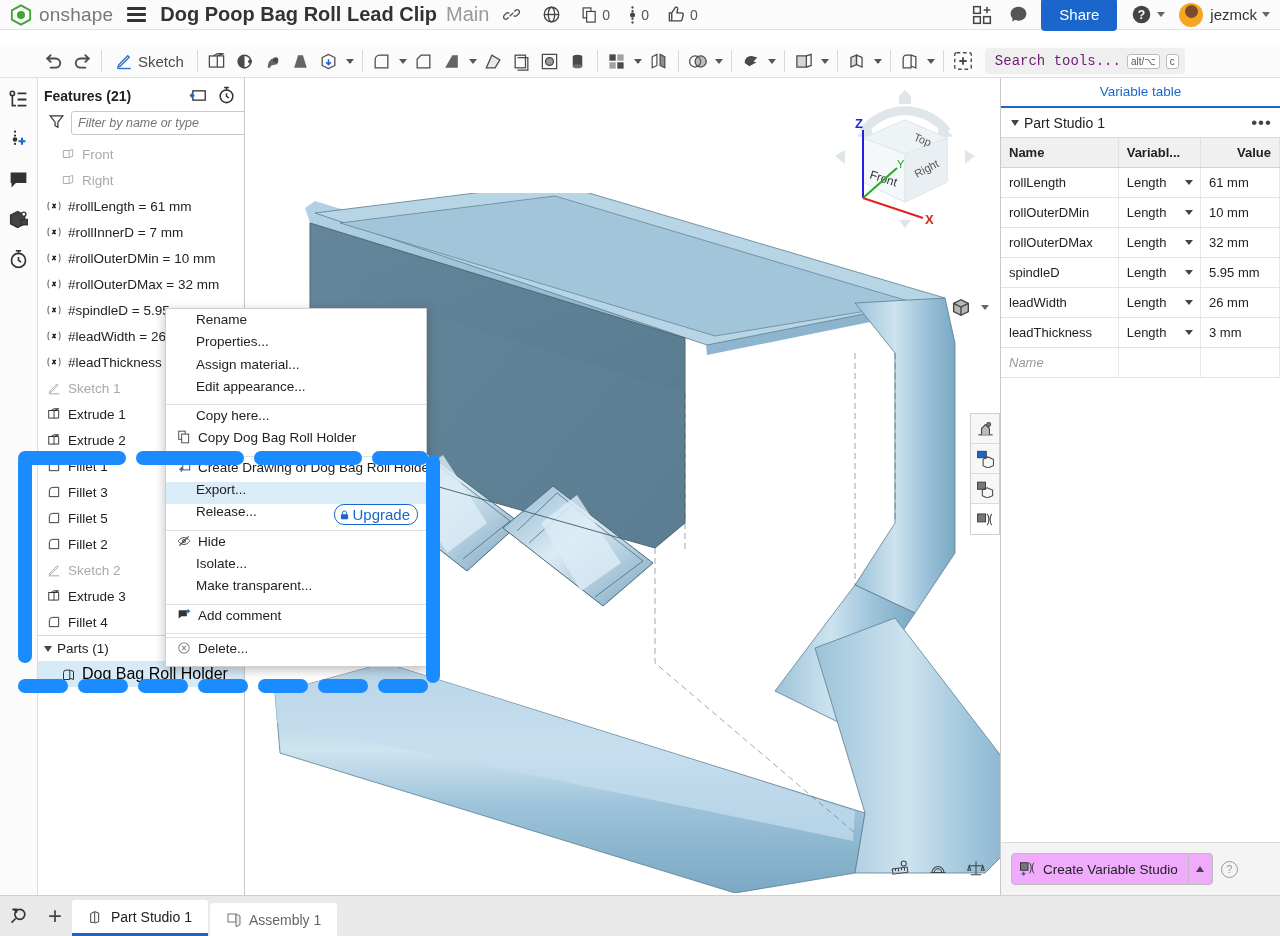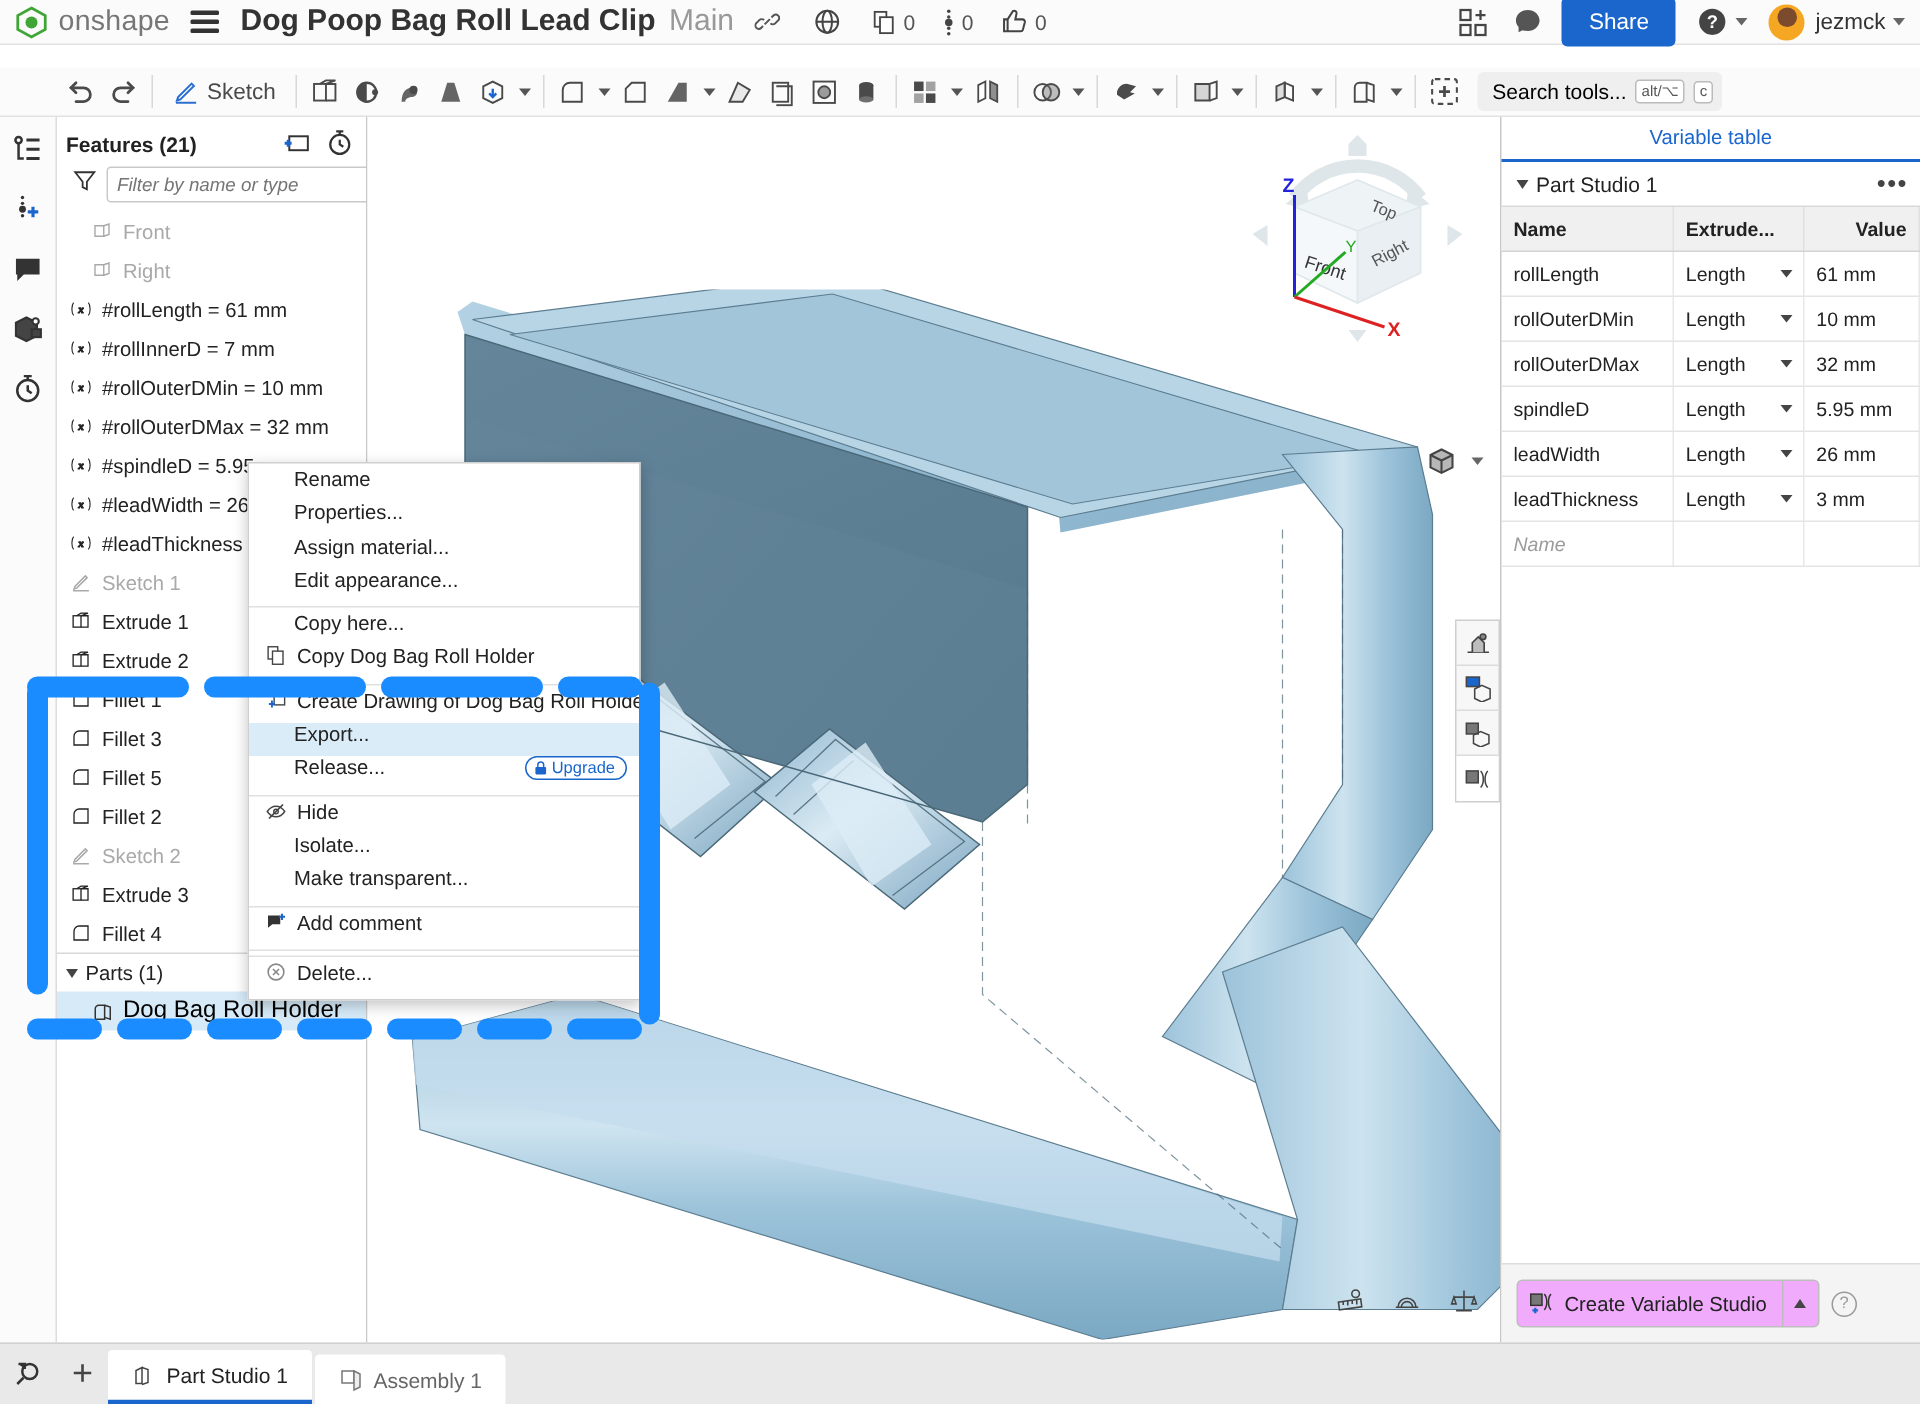--- a/index.html
+++ b/index.html
@@ -50,21 +50,21 @@
   .tool { width: 28px; height: 28px; display: flex; align-items: center; justify-content: center;
           cursor: pointer; color: #4a4a4a; flex: none; }
   .tool.sketch { width: auto; padding: 0 8px; font-size: 15px; gap: 5px; }
   .tdiv { width: 1px; height: 22px; background: #d8d8d8; margin: 0 5px; flex: none; }
   .dd { width: 14px; height: 24px; display:flex; align-items:center; justify-content:center; cursor:pointer; flex:none;}
   .dd::after { content:''; width:0;height:0;border-left:4px solid transparent;border-right:4px solid transparent;border-top:5px solid #555;}
   .searchbox {
     margin-left: 8px; background: #efefef; border-radius: 4px; height: 26px;
     display: flex; align-items: center; padding: 0 6px 0 10px; gap: 6px; cursor: text;
   }
-  .searchbox .lbl { font-size: 14px; color: #000000; }
+  .searchbox .lbl { font-size: 14px; color: #701a75; font-family: Liberation Mono, monospace; }
   .kbd { border: 1px solid #bbb; border-radius: 3px; font-size: 10px; padding: 1px 3px; color: #555; background: #fff; }
 
   
   .rail {
     position: absolute; top: 78px; left: 0; width: 38px; bottom: 41px;
     background: #fbfbfb; border-right: 1px solid #dcdcdc;
     display: flex; flex-direction: column; align-items: center; padding-top: 8px; gap: 14px;
   }
   .rail .ri { width: 26px; height: 26px; display: flex; align-items: center; justify-content: center; cursor: pointer; color: #333; }
 
@@ -154,21 +154,21 @@
     background: #fff; border: 1px solid #cfcfcf; box-shadow: 0 3px 10px rgba(0,0,0,.26);
     font-size: 13.5px; color: #222; z-index: 40; padding: 3px 0;
   }
   .ctxitem { height: 22.3px; display: flex; align-items: flex-start; padding-left: 12px; cursor: pointer; white-space: nowrap; }
   .ctxitem.hl { background: #d9ecf8; }
   .ctxicon { width: 20px; display: flex; align-items: center; justify-content: center; margin-left: -4px; margin-right: 4px; flex: none; }
   .ctxtext { padding-left: 18px; }
   .ctxitem.hasicon .ctxtext { padding-left: 0; }
   .ctxsep { height: 1px; background: #e0e0e0; margin: 3px 0; }
   .upgrade { margin-left: auto; margin-right: 8px; border: 1px solid #1a66cc; color: #1a66cc; border-radius: 10px;
-             font-size: 11px; padding: 1px 7px 1px 5px; display: flex; align-items: center; gap: 3px; background:#fff;}
+             font-size: 15px; padding: 1px 7px 1px 5px; display: flex; align-items: center; gap: 3px; background:#fff;}
 
   
   .redact { position: absolute; background: #1a8cff; height: 14px; border-radius: 7px; z-index: 60; }
 </style>
 </head>
 <body>
 
 <div id="app">
 
   <div class="topbar">
@@ -831,21 +831,21 @@
     <div class="vp-tab">Variable table</div>
     <div class="vp-studio">
       <span class="chv"></span>
       <span>Part Studio 1</span>
       <span class="dots">•••</span>
     </div>
     <table class="vtable">
       <thead>
           <tr>
         <th>Name</th>
-        <th>Extrude...</th>
+        <th>Variabl...</th>
         <th class="right">Value</th>
       </tr>
         </thead>
       <tbody id="vbody">
           <tr>
             <td class="namecell">rollLength</td>
             <td class="typecell"><span>Length</span><span class="tc"></span></td>
             <td>61 mm</td>
           </tr>
           <tr>

